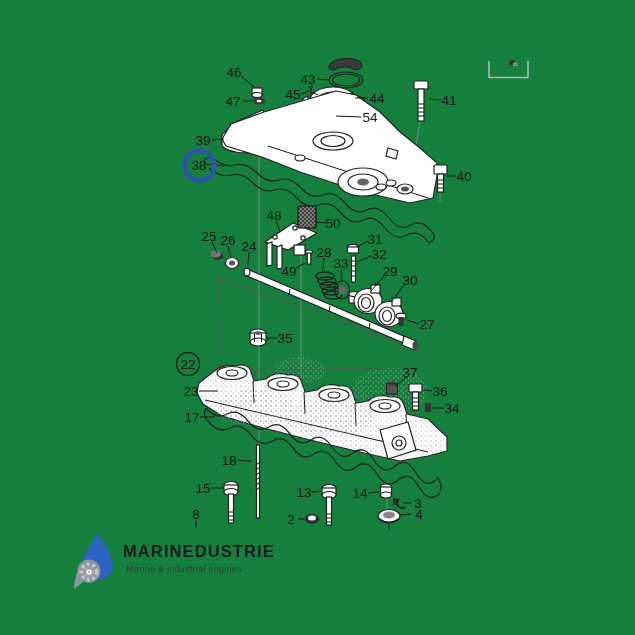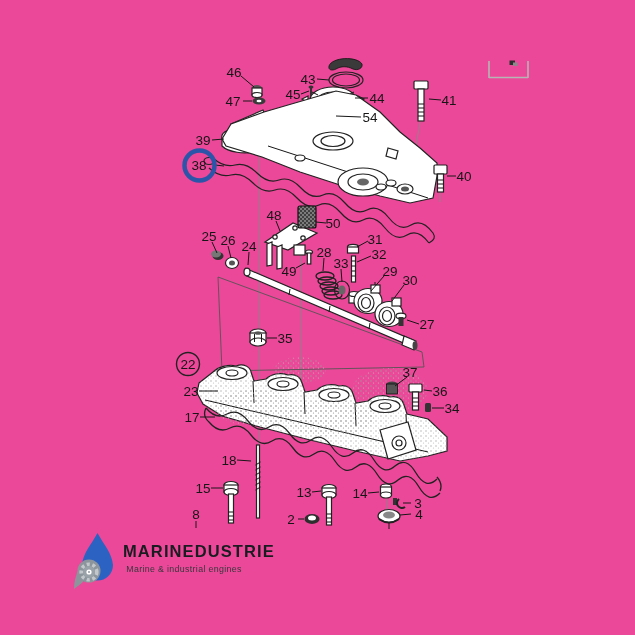--- a/index.html
+++ b/index.html
@@ -1,16 +1,16 @@
 <!DOCTYPE html>
 <html><head>
 <meta charset="utf-8">
 <style>
   html,body{margin:0;padding:0;background:#ffffff;}
-  .stage{position:relative;width:635px;height:635px;background:#ec4899;overflow:hidden;
+  .stage{position:relative;width:635px;height:635px;background:#15803d;overflow:hidden;
          font-family:"Liberation Sans",sans-serif;}
   svg text{font-family:"Liberation Sans",sans-serif;}
   .lbl{font-size:13.5px;fill:#161616;text-anchor:middle;}
   .ln{stroke:#161616;stroke-width:1;fill:none;}
   .draw{stroke:#222;stroke-width:1.2;fill:#fff;}
   .nofill{fill:none;}
   .thin{stroke:#888;stroke-width:.9;fill:none;}
   .gray2{stroke:#b9b9b9;stroke-width:2.2;fill:none;}
   .dark{fill:#3a3a3a;stroke:#111;stroke-width:.8;}
   .brand{font-size:16.5px;font-weight:bold;letter-spacing:1.1px;fill:#191c20;}

